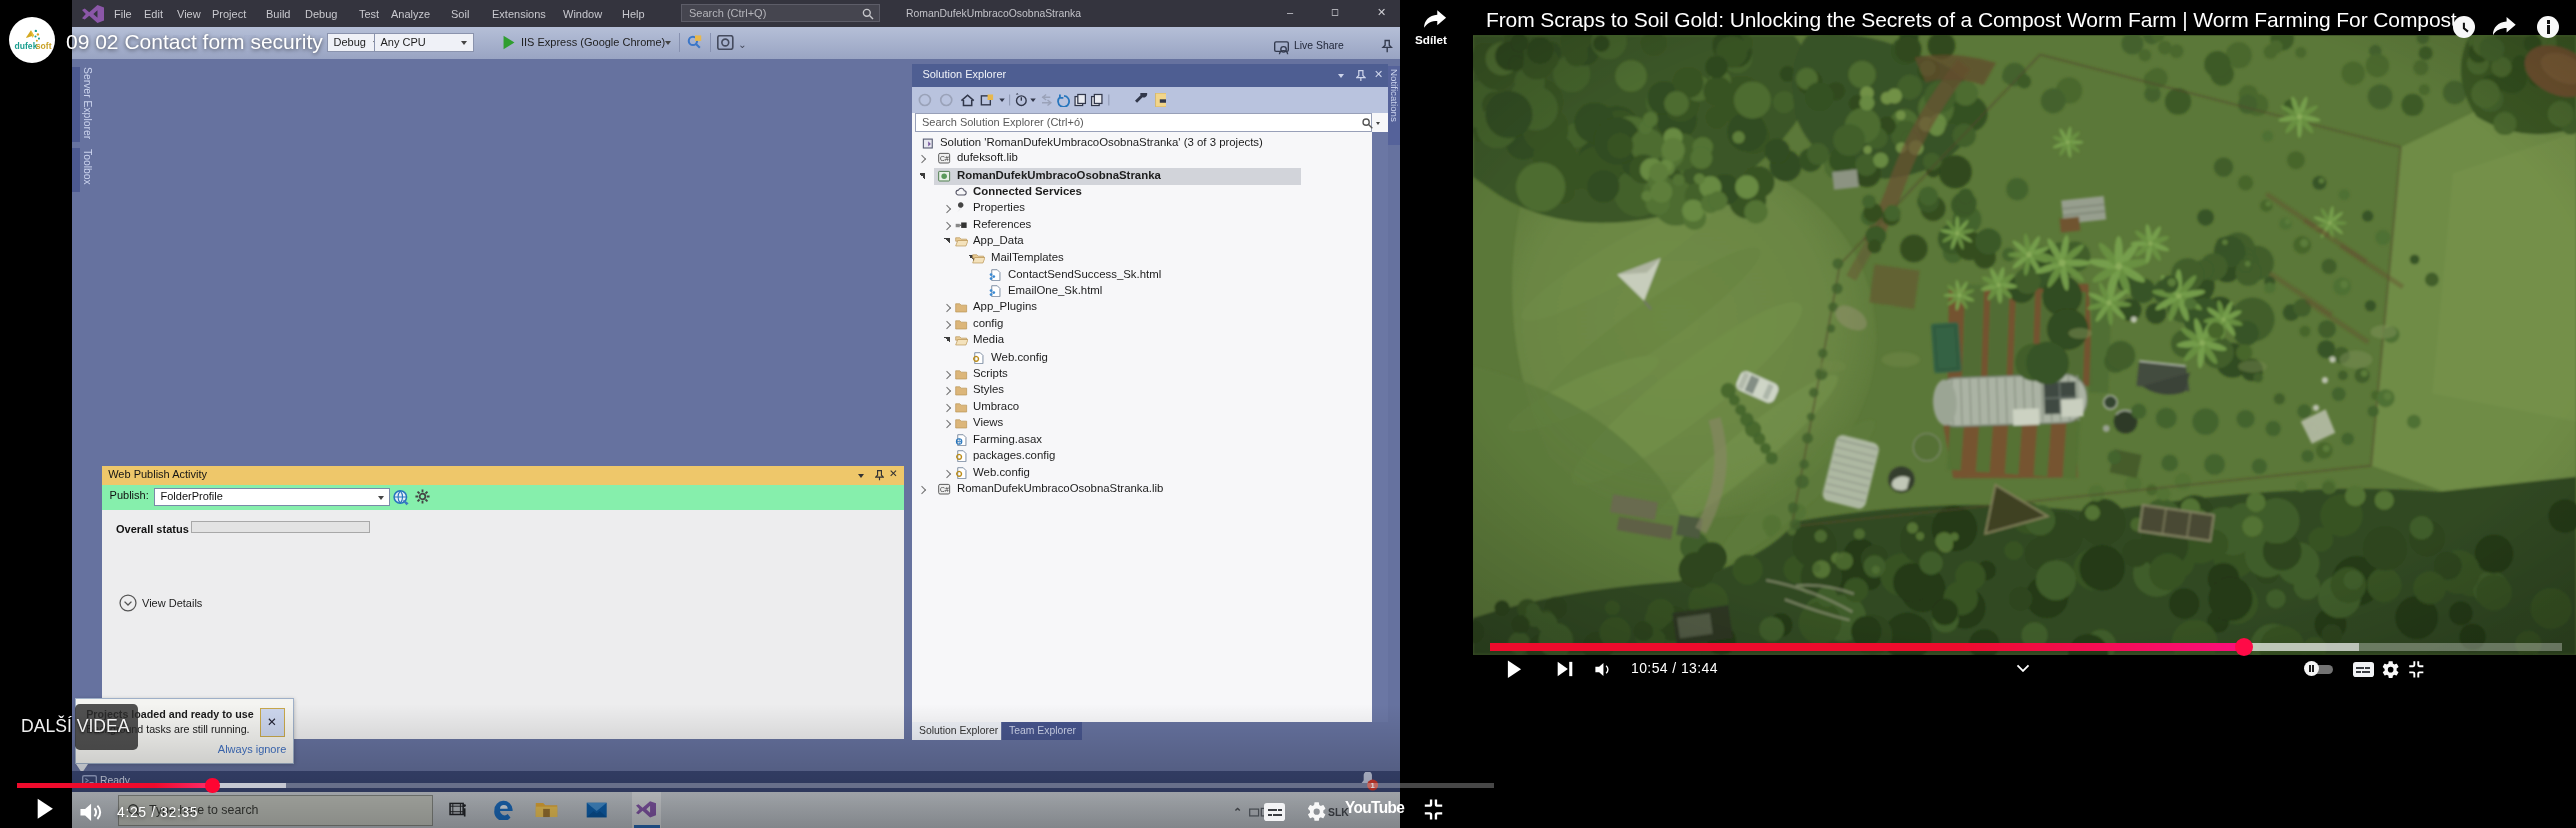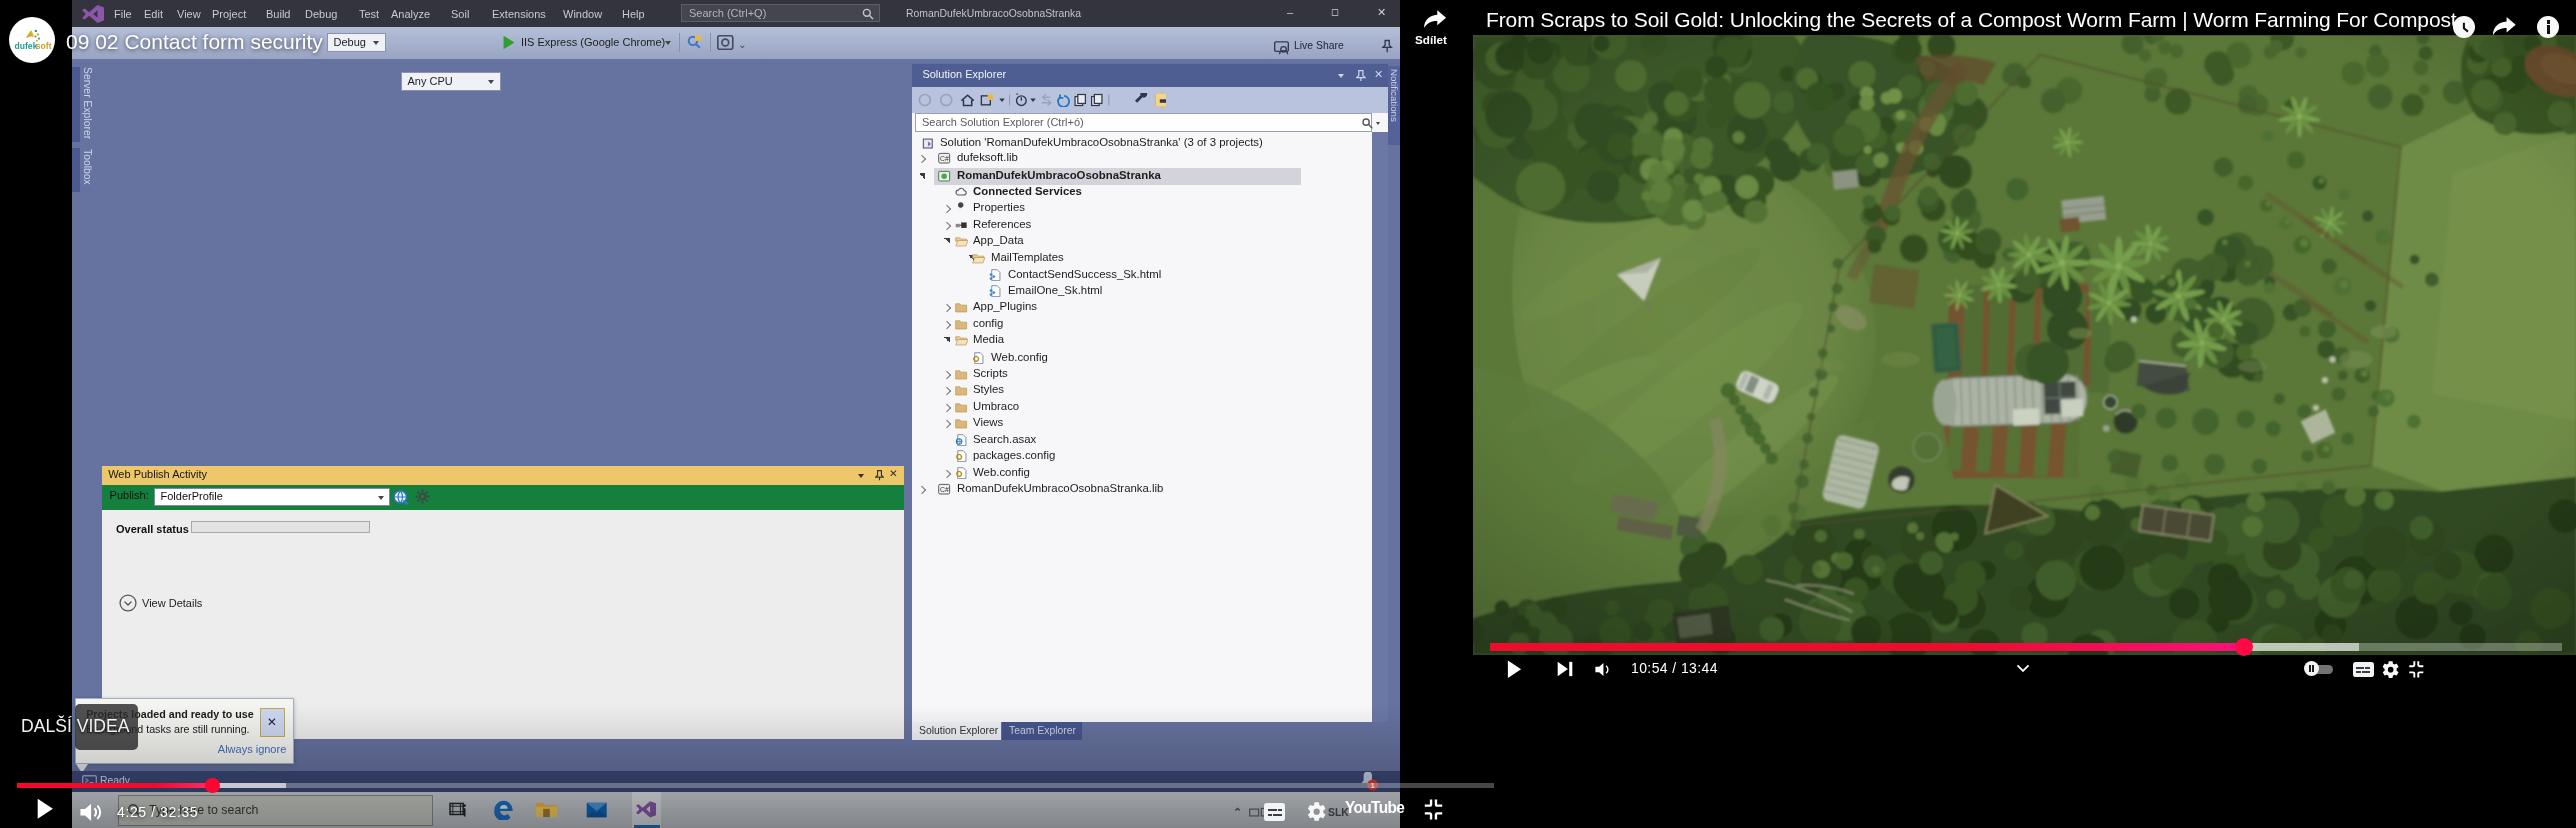--- a/index.html
+++ b/index.html
@@ -63,21 +63,21 @@
       <span class="mi" style="left:1215px;top:5.5px;color:#cfcfd4">–</span>
       <span class="mi" style="left:1259px;top:5.5px;color:#cfcfd4;font-size:9.7px">◻</span>
       <span class="mi" style="left:1305px;top:5.5px;color:#cfcfd4">✕</span>
     </div>
     <div class="toolbar">
 
       <div class="abs" style="left:7px;top:7.6px;width:242px;height:16.6px;background:
         repeating-linear-gradient(90deg,#a3aecb 0 12.4px,rgba(0,0,0,0) 12.4px 23.5px);opacity:.45"></div>
       <div class="combo" style="left:255px;top:6.2px;width:51px;height:17px;">Debug
         <span class="caret" style="right:5.5px;top:7px"></span></div>
-      <div class="combo" style="left:329px;top:6.2px;width:92px;height:17px;margin-top:39px;">Any CPU
+      <div class="combo" style="left:302px;top:6.2px;width:92px;height:17px;">Any CPU
         <span class="caret" style="right:5.5px;top:7px"></span></div>
       <svg class="abs" style="left:430px;top:7.6px" width="14" height="15" viewBox="0 0 20 22">
           <path d="M2 1 L18 11 L2 21 Z" fill="#2f9e2f"></path>
         </svg>
       <span class="abs" style="left:449px;top:9px;font-size:11px;color:#1e1e1e;white-space:nowrap">IIS Express (Google Chrome)</span>
       <span class="caret" style="left:593px;top:14px"></span>
       <div class="abs" style="left:607px;top:5.5px;width:0.7px;height:19.3px;background:#8791b0"></div>
       <svg class="abs" style="left:614px;top:7px" width="16.6" height="16.6" viewBox="0 0 24 24">
         <circle cx="10" cy="10" r="6" fill="none" stroke="#3c77c8" stroke-width="3"></circle>
         <line x1="14" y1="14" x2="20" y2="20" stroke="#3c77c8" stroke-width="3"></line>
@@ -292,21 +292,21 @@
               <path d="M1 4 h6 l2 2 h8 v10 h-16 z" fill="#dcb67a" stroke="#b99455" stroke-width="1"></path>
             </svg>
             <span class="t" style="left:61px;">Views</span>
           </div>
 <div class="row" style="top:368px">
             <svg class="abs" style="left:43px;top:2.1px" width="13" height="12.4" viewBox="0 0 19 18">
               <path d="M4 1 h8 l4 4 v12 h-12 z" fill="#fff" stroke="#7a8aa0" stroke-width="1.4"></path>
               <circle cx="6" cy="11" r="4" fill="none" stroke="#2776bd" stroke-width="1.5"></circle>
               <path d="M2 11 h8 M6 7 a6 6 0 0 1 0 8" fill="none" stroke="#2776bd" stroke-width="1.1"></path>
             </svg>
-            <span class="t" style="left:61px;">Search.asax</span>
+            <span class="t" style="left:61px;">Farming.asax</span>
           </div>
 <div class="row" style="top:384px">
             <svg class="abs" style="left:43px;top:2.1px" width="13" height="12.4" viewBox="0 0 19 18">
               <path d="M4 1 h8 l4 4 v12 h-12 z" fill="#fff" stroke="#7a8aa0" stroke-width="1.4"></path>
               <circle cx="6" cy="10" r="3.4" fill="none" stroke="#b8860b" stroke-width="1.6"></circle>
               <path d="M6 5.5 v2 M6 12.5 v2 M1.5 10 h2 M8.5 10 h2" stroke="#b8860b" stroke-width="1.4"></path>
             </svg>
             <span class="t" style="left:61px;">packages.config</span>
           </div>
 <div class="row" style="top:401px">
@@ -337,21 +337,21 @@
     </div>
     <div id="wpa" class="abs" style="left:30px;top:466px;width:802px;height:273px;background:#ededee">
       <div class="abs" style="left:0;top:0;width:802px;height:18.6px;background:#eec76a">
         <span class="abs" style="left:6.2px;top:2.1px;font-size:11px;color:#151515">Web Publish Activity</span>
         <span class="caret" style="left:756px;top:7.6px;border-top-color:#333"></span>
         <svg class="abs" style="left:773px;top:3.5px" width="9" height="11" viewBox="0 0 14 17">
             <path d="M4 1 L10 1 L10 8 L13 11 L1 11 L4 8 Z M7 11 L7 16" fill="none" stroke="#333" stroke-width="1.8"></path>
           </svg>
         <span class="abs" style="left:787px;top:1.4px;color:#333;font-size:10.4px">✕</span>
       </div>
-      <div class="abs" style="left:0;top:18.6px;width:802px;height:25px;background:#15803d">
+      <div class="abs" style="left:0;top:18.6px;width:802px;height:25px;background:#86efac">
         <span class="abs" style="left:7.6px;top:4.8px;font-size:11px;color:#111">Publish:</span>
         <div class="abs" style="left:52px;top:3.5px;width:236px;height:18px;background:#fff;border:0.7px solid #7a8aa8;box-sizing:border-box">
           <span class="abs" style="left:5.5px;top:1.4px;font-size:11px;color:#111">FolderProfile</span>
           <span class="caret" style="right:4.8px;top:7px"></span>
         </div>
         <svg class="abs" style="left:290px;top:3.5px" width="18" height="18" viewBox="0 0 26 26">
           <circle cx="12" cy="13" r="9" fill="#e9eef8" stroke="#2776bd" stroke-width="2.2"></circle>
           <path d="M3 13 h18 M12 4 a14 14 0 0 1 0 18 M12 4 a14 14 0 0 0 0 18" fill="none" stroke="#2776bd" stroke-width="1.6"></path>
           <path d="M17 17 l7 5 l-3 3 l-5 -6 z" fill="#3a78c2"></path>
           </svg>

